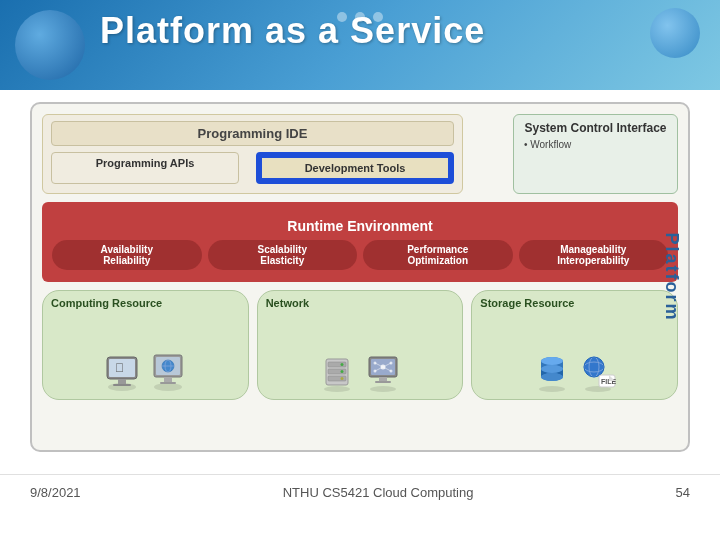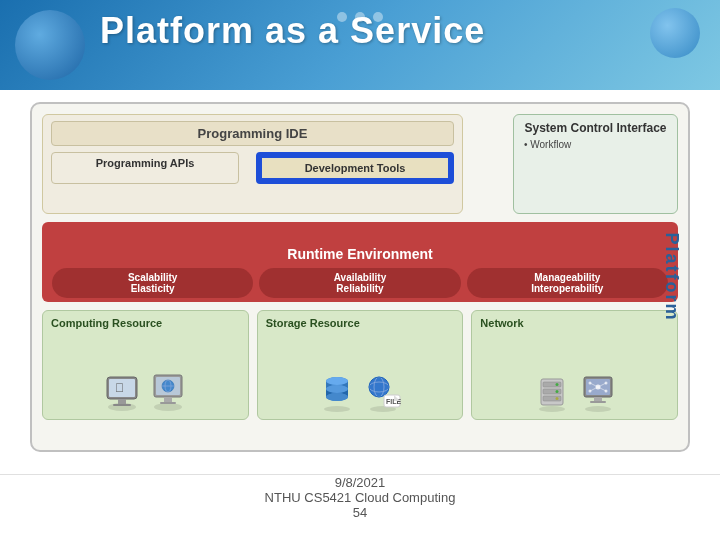--- a/index.html
+++ b/index.html
@@ -81,21 +81,21 @@
       font-weight: bold;
       color: #2a6099;
       letter-spacing: 2px;
       white-space: nowrap;
     }
 
     
     .top-section {
       display: flex;
       gap: 10px;
-      height: 100px;
+      height: 80px;
     }
     .programming-ide-box {
       flex: 1;
       background: #f0ece0;
       border: 1px solid #d0c8a0;
       border-radius: 6px;
       display: flex;
       flex-direction: column;
       gap: 6px;
       padding: 6px 8px;
@@ -157,21 +157,21 @@
     .sys-control-item {
       font-size: 10px;
       color: #444;
       margin: 2px 0;
     }
 
     
     .runtime-section {
       background: #c04040;
       border-radius: 6px;
-      padding: 24px 10px;
+      padding: 16px 10px;
       height: 80px;
     }
     .runtime-title {
       font-size: 14px;
       font-weight: bold;
       color: #fff;
       text-align: center;
       margin-bottom: 6px;
     }
     .runtime-pills {
@@ -191,21 +191,21 @@
     }
 
     
     .resources-section {
       display: flex;
       gap: 8px;
       height: 110px;
     }
     .resource-box {
       flex: 1;
-      border-radius: 6px;
+      border-radius: 17px;
       padding: 6px 8px;
       display: flex;
       flex-direction: column;
       align-items: flex-start;
     }
     .resource-box.computing {
       background: #d8e8c8;
       border: 1px solid #b0c8a0;
     }
     .resource-box.network {
@@ -238,21 +238,20 @@
       left: 0;
       right: 0;
       height: 36px;
       display: flex;
       align-items: center;
       justify-content: space-between;
       padding: 0 30px;
       border-top: 1px solid #e0e0e0;
       font-size: 13px;
       color: #555;
-      flex-direction: column;
     }
 
     
     .header-dots {
       position: absolute;
       top: 12px;
       left: 50%;
       transform: translateX(-50%);
       display: flex;
       gap: 8px;
@@ -297,22 +296,23 @@
 
       <div class="system-control-box">
         <div class="sys-control-title">System Control Interface</div>
         <div class="sys-control-item">• <span>Workflow</span></div>
       </div>
     </div>
 
     <div class="runtime-section">
       <div class="runtime-title">Runtime Environment</div>
       <div class="runtime-pills">
+        <div class="runtime-pill">Availability<br>Reliability</div>
         <div class="runtime-pill">Scalability<br>Elasticity</div>
-        <div class="runtime-pill">Availability<br>Reliability</div>
+        <div class="runtime-pill">Performance<br>Optimization</div>
         <div class="runtime-pill">Manageability<br>Interoperability</div>
       </div>
     </div>
 
     <div class="resources-section">
 
       <div class="resource-box computing">
         <div class="resource-title">Computing Resource</div>
         <div class="resource-icons">
 
@@ -332,53 +332,20 @@
             <ellipse cx="19" cy="38" rx="14" ry="4" fill="rgba(0,0,0,0.1)"></ellipse>
             <rect x="5" y="6" width="28" height="22" rx="2" fill="#9a9a9a" stroke="#777" stroke-width="1"></rect>
             <rect x="7" y="8" width="24" height="18" rx="1" fill="#b8c8d8"></rect>
 
             <circle cx="19" cy="17" r="6" fill="#4488cc" stroke="#2266aa" stroke-width="0.5"></circle>
             <ellipse cx="19" cy="17" rx="3" ry="6" fill="none" stroke="#88aadd" stroke-width="0.7"></ellipse>
             <line x1="13" y1="17" x2="25" y2="17" stroke="#88aadd" stroke-width="0.7"></line>
 
             <rect x="15" y="28" width="8" height="5" fill="#aaa"></rect>
             <rect x="11" y="33" width="16" height="2" rx="1" fill="#999"></rect>
-          </svg>
-        </div>
-      </div>
-
-      <div class="resource-box storage">
-        <div class="resource-title">Storage Resource</div>
-        <div class="resource-icons">
-
-          <svg width="38" height="44" viewBox="0 0 38 44">
-            <ellipse cx="19" cy="40" rx="13" ry="3" fill="rgba(0,0,0,0.1)"></ellipse>
-
-            <ellipse cx="19" cy="12" rx="11" ry="4" fill="#4488cc"></ellipse>
-            <rect x="8" y="12" width="22" height="8" fill="#3377bb"></rect>
-            <ellipse cx="19" cy="20" rx="11" ry="4" fill="#4488cc"></ellipse>
-            <rect x="8" y="20" width="22" height="8" fill="#2266aa"></rect>
-            <ellipse cx="19" cy="28" rx="11" ry="4" fill="#4488cc"></ellipse>
-            <ellipse cx="19" cy="12" rx="11" ry="4" fill="#66aaee"></ellipse>
-            <ellipse cx="19" cy="20" rx="11" ry="4" fill="#5599dd"></ellipse>
-            <ellipse cx="19" cy="28" rx="11" ry="4" fill="#4488cc"></ellipse>
-          </svg>
-
-          <svg width="38" height="44" viewBox="0 0 38 44">
-            <ellipse cx="19" cy="40" rx="13" ry="3" fill="rgba(0,0,0,0.1)"></ellipse>
-
-            <circle cx="15" cy="18" r="10" fill="#3377cc"></circle>
-            <ellipse cx="15" cy="18" rx="5" ry="10" fill="none" stroke="#88aadd" stroke-width="0.8"></ellipse>
-            <ellipse cx="15" cy="18" rx="10" ry="5" fill="none" stroke="#88aadd" stroke-width="0.8"></ellipse>
-            <circle cx="15" cy="18" r="10" fill="none" stroke="#2266bb" stroke-width="1"></circle>
-
-            <rect x="20" y="26" width="16" height="12" rx="2" fill="#fff" stroke="#ccc" stroke-width="1"></rect>
-            <text x="22" y="35" font-size="7" font-weight="bold" fill="#555">FILE</text>
-
-            <polygon points="30,26 36,32 30,32" fill="#ddd"></polygon>
           </svg>
         </div>
       </div>
 
       <div class="resource-box network">
         <div class="resource-title">Network</div>
         <div class="resource-icons">
 
           <svg width="38" height="44" viewBox="0 0 38 44">
             <ellipse cx="19" cy="40" rx="13" ry="3" fill="rgba(0,0,0,0.1)"></ellipse>
@@ -406,20 +373,53 @@
             <line x1="19" y1="18" x2="27" y2="14" stroke="#fff" stroke-width="0.8" opacity="0.6"></line>
             <line x1="19" y1="18" x2="11" y2="22" stroke="#fff" stroke-width="0.8" opacity="0.6"></line>
             <line x1="19" y1="18" x2="27" y2="22" stroke="#fff" stroke-width="0.8" opacity="0.6"></line>
 
             <rect x="15" y="28" width="8" height="4" fill="#aaa"></rect>
             <rect x="11" y="32" width="16" height="2" rx="1" fill="#999"></rect>
           </svg>
         </div>
       </div>
 
+      <div class="resource-box storage">
+        <div class="resource-title">Storage Resource</div>
+        <div class="resource-icons">
+
+          <svg width="38" height="44" viewBox="0 0 38 44">
+            <ellipse cx="19" cy="40" rx="13" ry="3" fill="rgba(0,0,0,0.1)"></ellipse>
+
+            <ellipse cx="19" cy="12" rx="11" ry="4" fill="#4488cc"></ellipse>
+            <rect x="8" y="12" width="22" height="8" fill="#3377bb"></rect>
+            <ellipse cx="19" cy="20" rx="11" ry="4" fill="#4488cc"></ellipse>
+            <rect x="8" y="20" width="22" height="8" fill="#2266aa"></rect>
+            <ellipse cx="19" cy="28" rx="11" ry="4" fill="#4488cc"></ellipse>
+            <ellipse cx="19" cy="12" rx="11" ry="4" fill="#66aaee"></ellipse>
+            <ellipse cx="19" cy="20" rx="11" ry="4" fill="#5599dd"></ellipse>
+            <ellipse cx="19" cy="28" rx="11" ry="4" fill="#4488cc"></ellipse>
+          </svg>
+
+          <svg width="38" height="44" viewBox="0 0 38 44">
+            <ellipse cx="19" cy="40" rx="13" ry="3" fill="rgba(0,0,0,0.1)"></ellipse>
+
+            <circle cx="15" cy="18" r="10" fill="#3377cc"></circle>
+            <ellipse cx="15" cy="18" rx="5" ry="10" fill="none" stroke="#88aadd" stroke-width="0.8"></ellipse>
+            <ellipse cx="15" cy="18" rx="10" ry="5" fill="none" stroke="#88aadd" stroke-width="0.8"></ellipse>
+            <circle cx="15" cy="18" r="10" fill="none" stroke="#2266bb" stroke-width="1"></circle>
+
+            <rect x="20" y="26" width="16" height="12" rx="2" fill="#fff" stroke="#ccc" stroke-width="1"></rect>
+            <text x="22" y="35" font-size="7" font-weight="bold" fill="#555">FILE</text>
+
+            <polygon points="30,26 36,32 30,32" fill="#ddd"></polygon>
+          </svg>
+        </div>
+      </div>
+
     </div>
   </div>
 
   <div class="slide-footer">
     <span>9/8/2021</span>
     <span>NTHU CS5421 Cloud Computing</span>
     <span>54</span>
   </div>
 </div>
 

